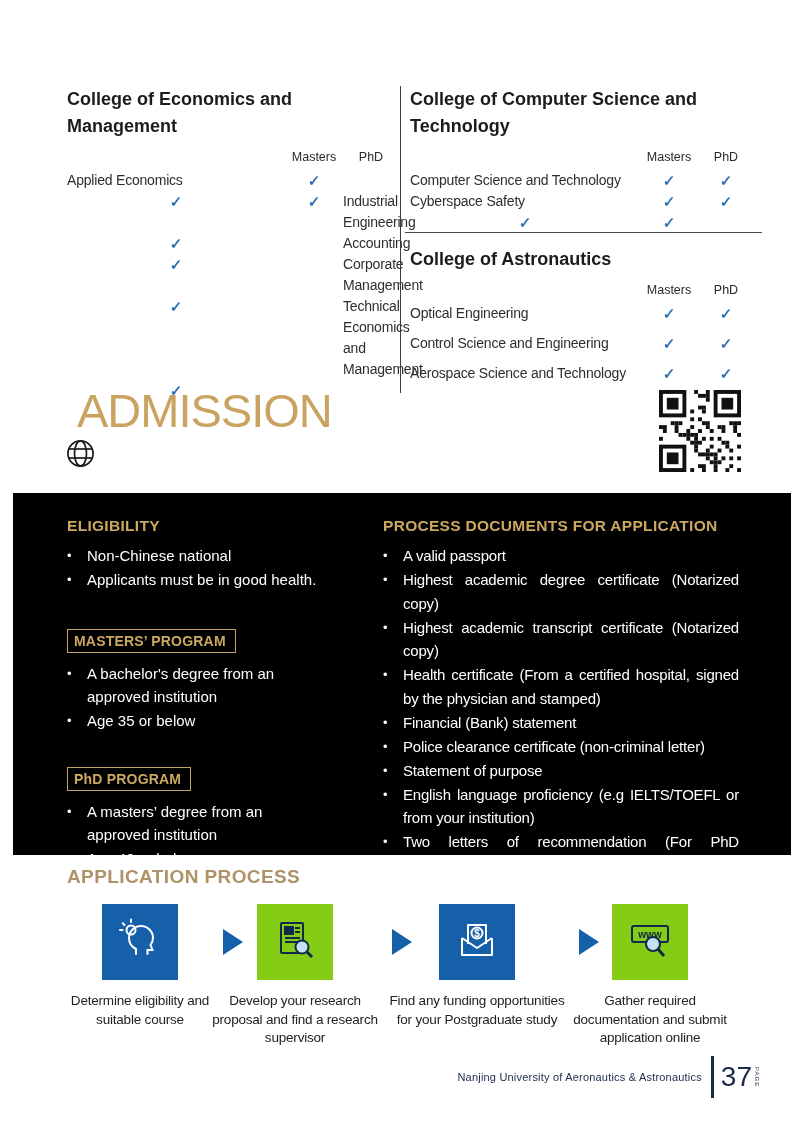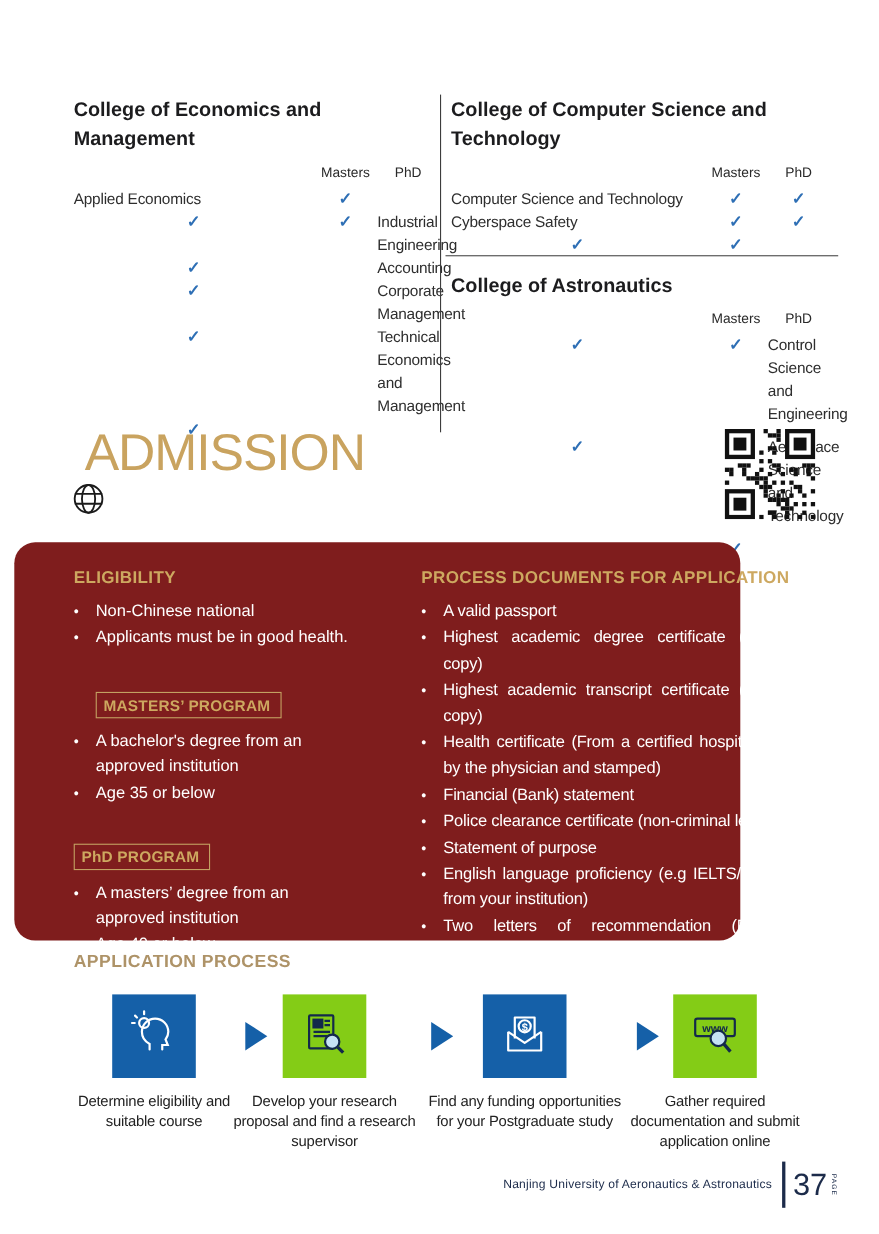--- a/index.html
+++ b/index.html
@@ -18,36 +18,36 @@
   #vdivider { position:absolute; left:400px; top:86px; width:0; height:307px; border-left:1.5px solid #3d3d3d; }
   #hdivider { position:absolute; left:405px; top:232px; width:357px; height:0; border-top:1.5px solid #4a4a4a; }
 
   
   #admission-title { position:absolute; left:64px; top:383px; font-size:47px; letter-spacing:-1px; color:#c9a35f; font-weight:500;margin-left:13px; }
   #apply-block { position:absolute; left:102px; top:437px; font-size:15px; font-weight:bold; color:#232634; line-height:19.5px; white-space:pre; }
   #globe { position:absolute; left:66px; top:439px; }
   #qr { position:absolute; left:658px; top:390px; }
 
   
-  #blueband { position:absolute; left:13px; top:493px; width:660px; height:362px; background:#7f1d1d;border-radius:19px; }
+  #blueband { position:absolute; left:13px; top:493px; width:778px; height:362px; background:#000000; }
   .goldhead { font-size:15.5px; font-weight:bold; color:#cda860; letter-spacing:0.3px; }
   #elig-col { position:absolute; left:54px; top:24px; width:262px; }
   #docs-col { position:absolute; left:370px; top:24px; width:356px; }
   ul.blist { list-style:none; margin-top:9px; }
   ul.blist li { display:flex; font-size:15px; color:#fff; line-height:23px; margin-bottom:1px; }
   ul.blist li .dot { width:20px; flex:0 0 20px; font-size:13px; }
   ul.blist li .txt { flex:1; }
   #docs-col ul.blist li { line-height:23.5px; margin-bottom:0.5px; letter-spacing:-0.2px; }
   #docs-col ul.blist li .txt { text-align:justify; }
   .prog-label { display:inline-block; border:1px solid #c3a162; color:#cda860; font-size:14px; font-weight:bold; padding:3px 9px 3px 6px; letter-spacing:0.2px; }
-  #masters-label { margin-top:37px;margin-left:20px; }
+  #masters-label { margin-top:37px; }
   #phd-label { margin-top:34px; }
 
   
-  #process-heading { position:absolute; left:67px; top:866px; font-size:16px; font-weight:bold; color:#ae9368; letter-spacing:0.4px; }
+  #process-heading { position:absolute; left:67px; top:866px; font-size:19px; font-weight:bold; color:#ae9368; letter-spacing:0.4px; }
   .step-box { position:absolute; top:904px; width:76px; height:76px; display:flex; align-items:center; justify-content:center; }
   .step-box.dark { background:#1560a8; }
   .step-box.light { background:#84cc16; }
   .step-arrow { position:absolute; top:929px; width:0; height:0; border-top:13px solid transparent; border-bottom:13px solid transparent; border-left:20px solid #1560a8; }
   .step-caption { position:absolute; top:992px; width:180px; text-align:center; font-size:13.5px; color:#222; line-height:1.38; letter-spacing:-0.2px; }
 
   
   #footer { position:absolute; left:400px; top:1056px; width:360px; display:flex; align-items:center; justify-content:flex-end; }
   #footer-univ { font-size:11px; color:#1c2b4a; letter-spacing:0.2px; }
   #footer-bar { width:3px; height:42px; background:#1c2b4a; margin:0 7px 0 9px; }
@@ -101,20 +101,21 @@
         <div class="chk">✓</div>
       </div>
     </div>
   <div id="hdivider"></div>
   <div class="college" id="college-2" style="left:410px; top:246px; width:352px;">
       <h2>College of Astronautics</h2>
       <div class="ptable spaced" style="grid-template-columns: 230px 58px 56px;">
         <div></div>
         <div class="hdr">Masters</div>
         <div class="hdr">PhD</div>
+        <div class="pname">Optical Engineering</div>
         <div class="chk">✓</div>
         <div class="chk">✓</div>
         <div class="pname">Control Science and Engineering</div>
         <div class="chk">✓</div>
         <div class="chk">✓</div>
         <div class="pname">Aerospace Science and Technology</div>
         <div class="chk">✓</div>
         <div class="chk">✓</div>
       </div>
     </div>

